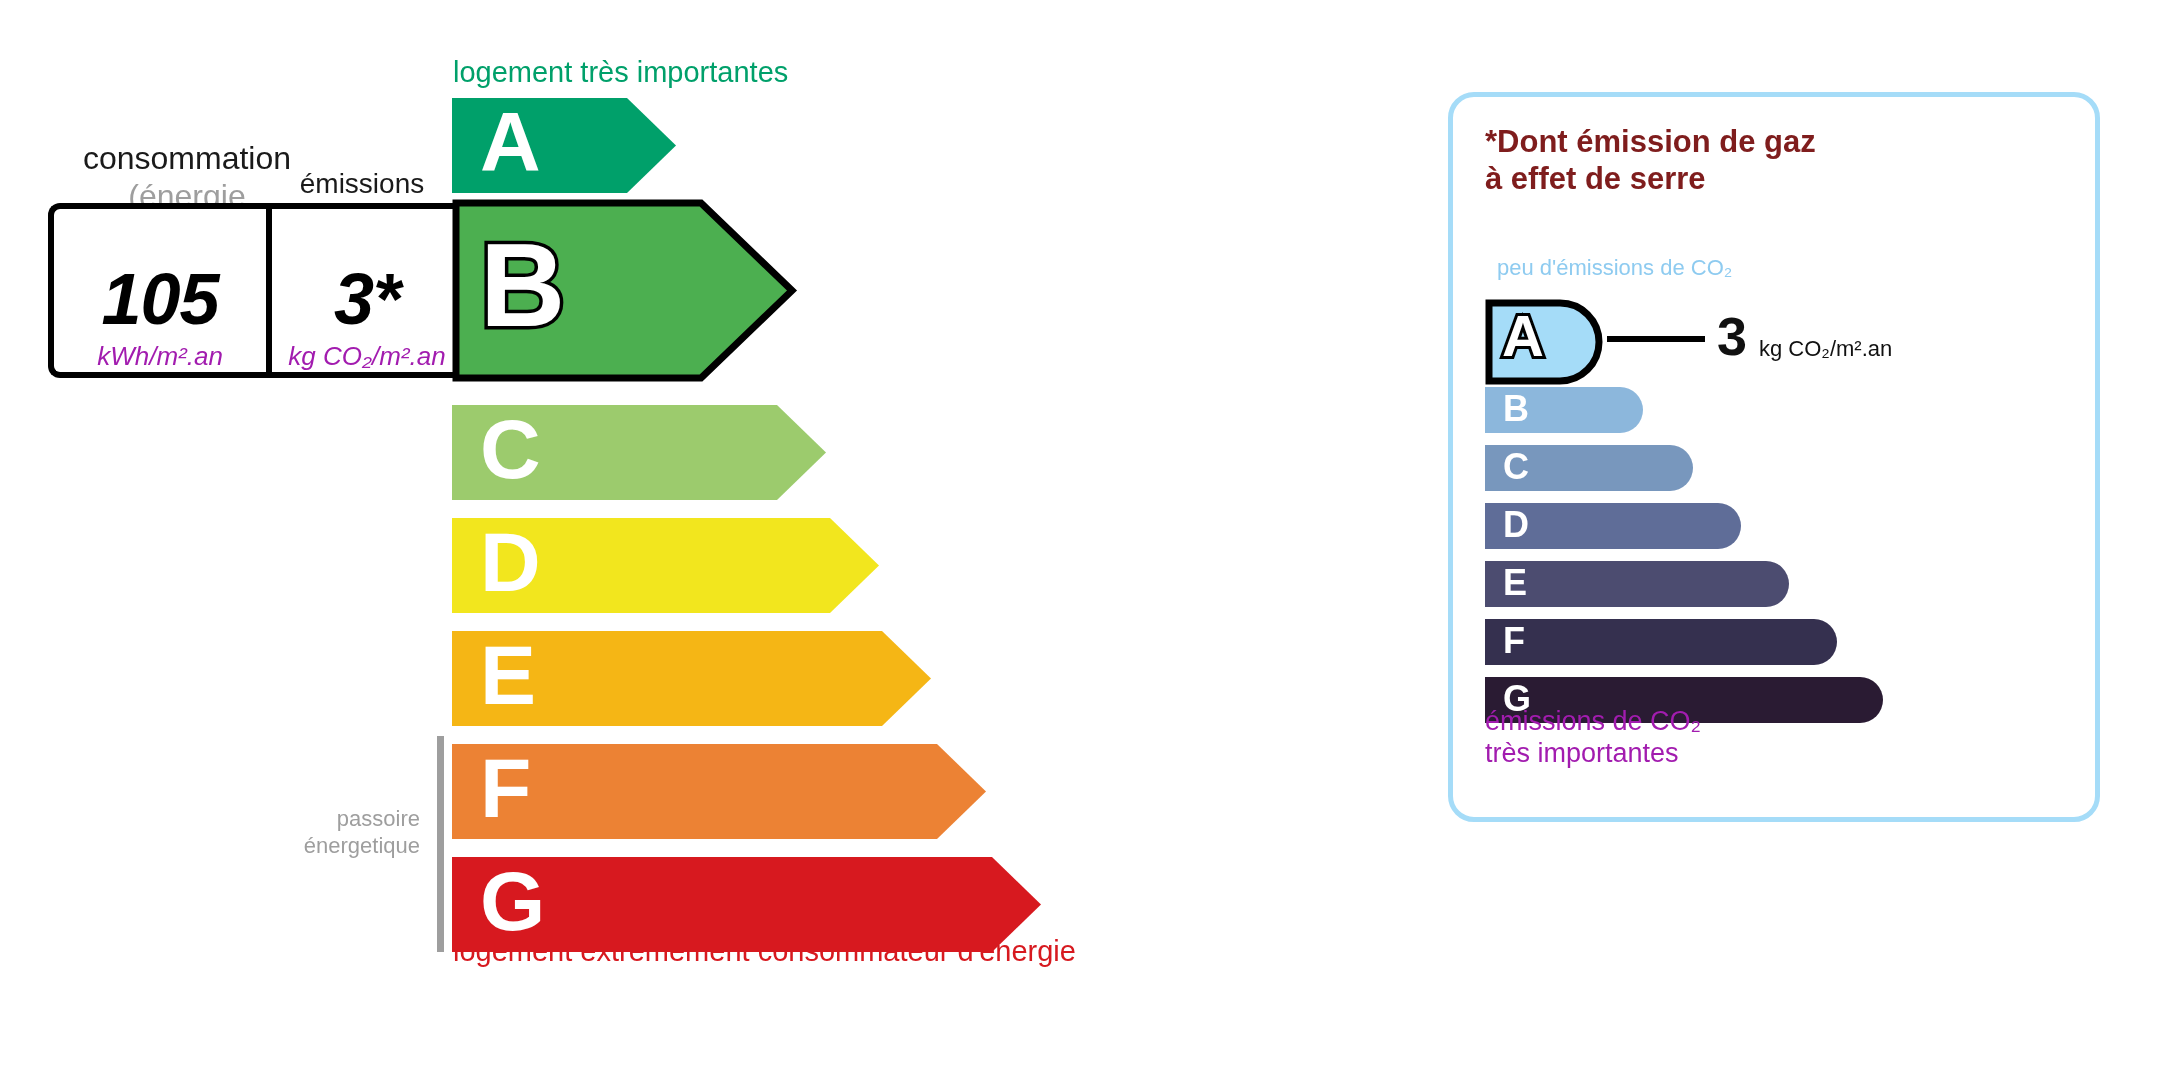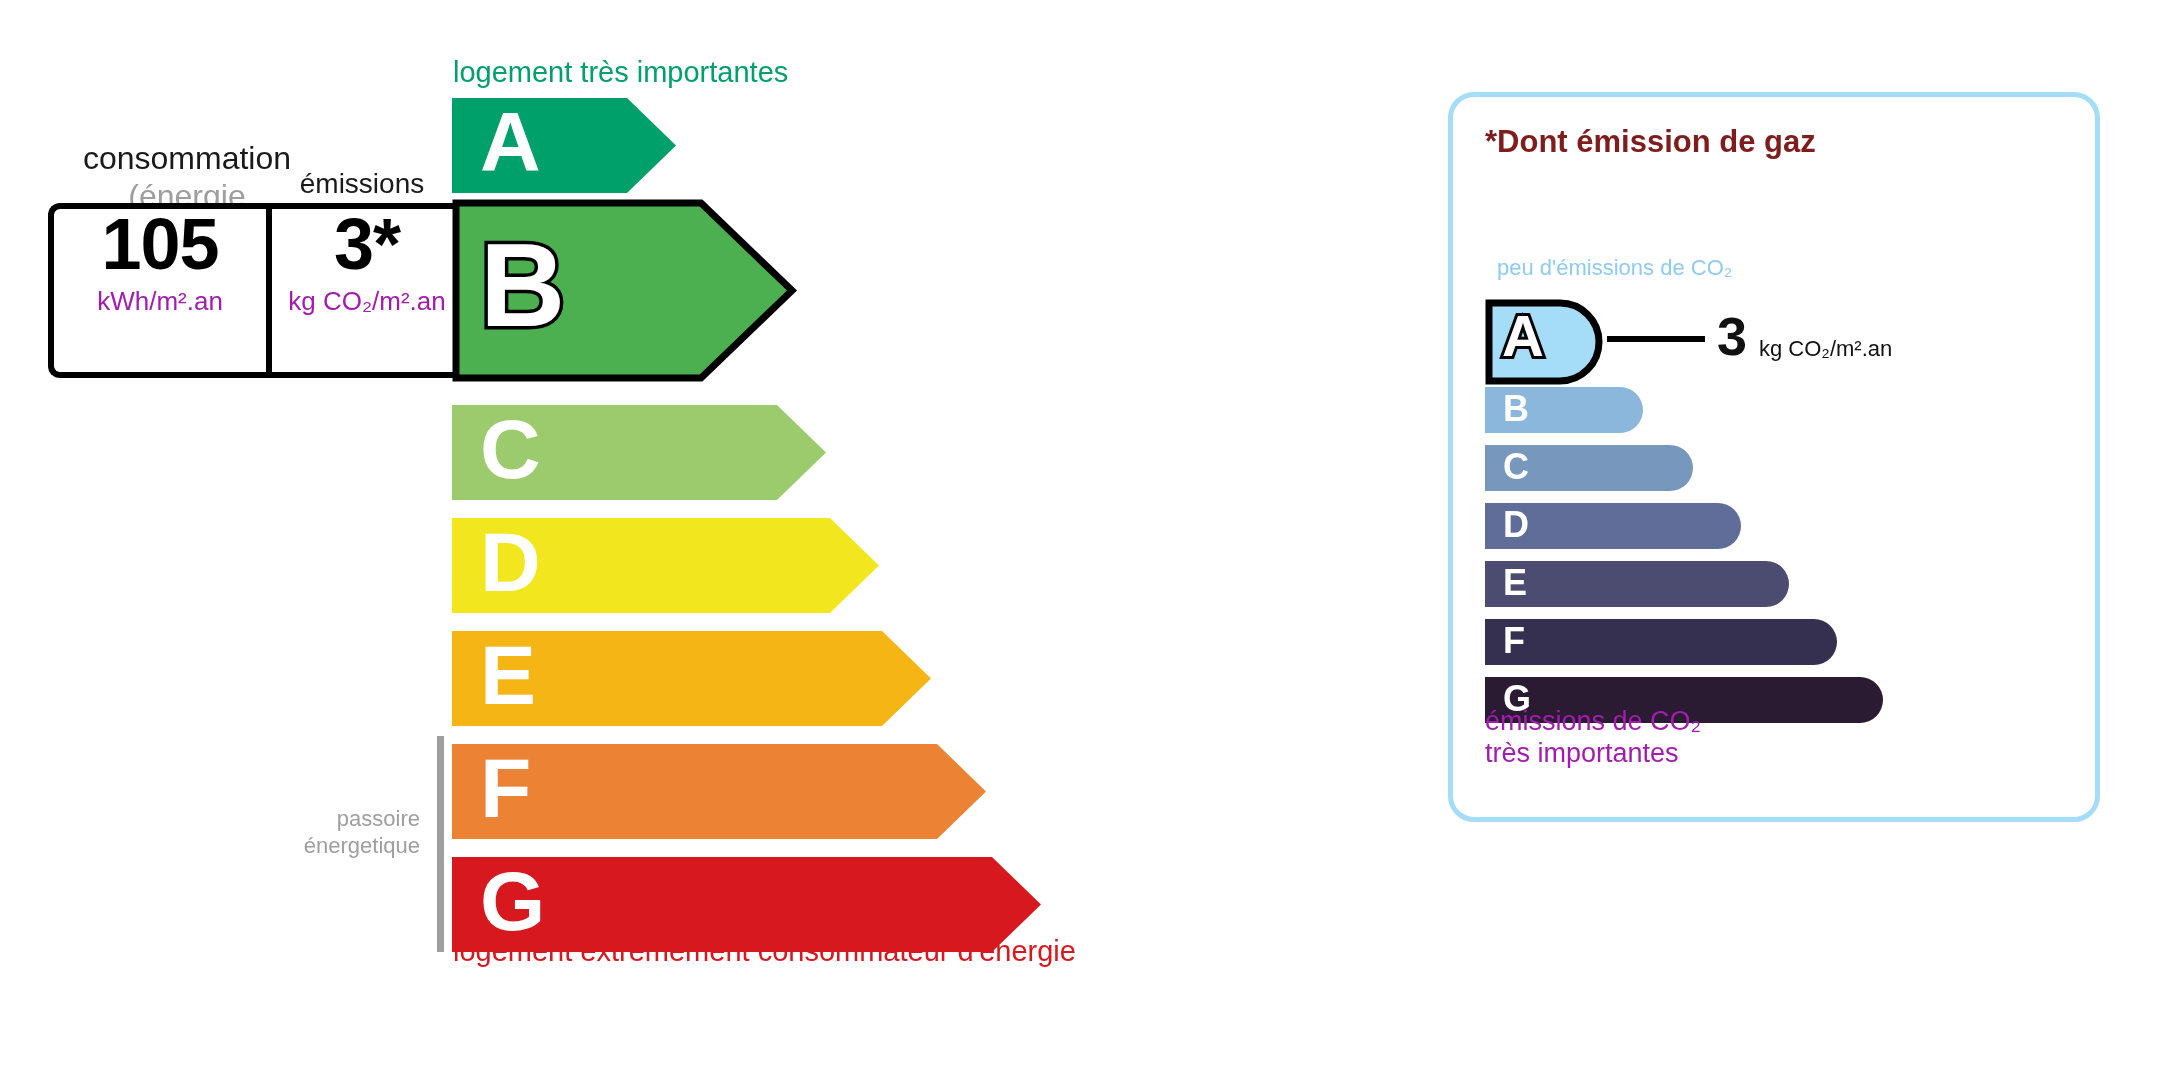--- a/index.html
+++ b/index.html
@@ -31,21 +31,21 @@
   #value-box {
     position: absolute; left: 48px; top: 203px;
     width: 420px; height: 175px;
     border: 6px solid #000; border-right: none;
     border-radius: 12px 0 0 12px;
     background: #fff;
     display: flex;
   }
   .vb-cell {
     flex: 1 1 0; display: flex; flex-direction: column;
-    align-items: center; justify-content: flex-start;
+    align-items: center; justify-content: flex-end; font-style: italic;
   }
   .vb-cell.primary { flex: 0 0 212px; }
   .vb-cell.secondary { flex: 0 0 196px; border-left: 6px solid #000; }
   .vb-num { font-size: 72px; font-weight: 700; color: #000; line-height: 0.98; letter-spacing: -1px; }
   .vb-unit { font-size: 26px; color: #a21caf; margin-top: 6px; }
 
   .final-energy {
     position: absolute; left: 58px; top: 392px;
     width: 260px; text-align: center;
     font-size: 26px; color: #9e9e9e; line-height: 1.22;
@@ -214,20 +214,21 @@
             <polygon points="0,0 540,0 589,47.5 540,95 0,95" fill="#d7191f"></polygon>
           </svg>
           <div class="band-letter" style="top: 1.5px; font-size: 84px;">G</div>
         </div>
       </div>
   </div>
 
   <div id="co2-panel">
     <div id="co2-title">
       <div>*Dont émission de gaz</div>
+      <div>à effet de serre</div>
     </div>
 
     <div id="co2-top-caption">peu d'émissions de CO₂</div>
 
     <div id="co2-a-row">
       <div id="co2-a-shape"><svg width="118" height="86">
             <path d="M4,4 H75 A39,39 0 0 1 75,82 H4 Z" fill="#a5dcf8" stroke="#000" stroke-width="7"></path>
           </svg></div>
       <div id="co2-a-letter">A</div>
       <div id="co2-connector"></div>

